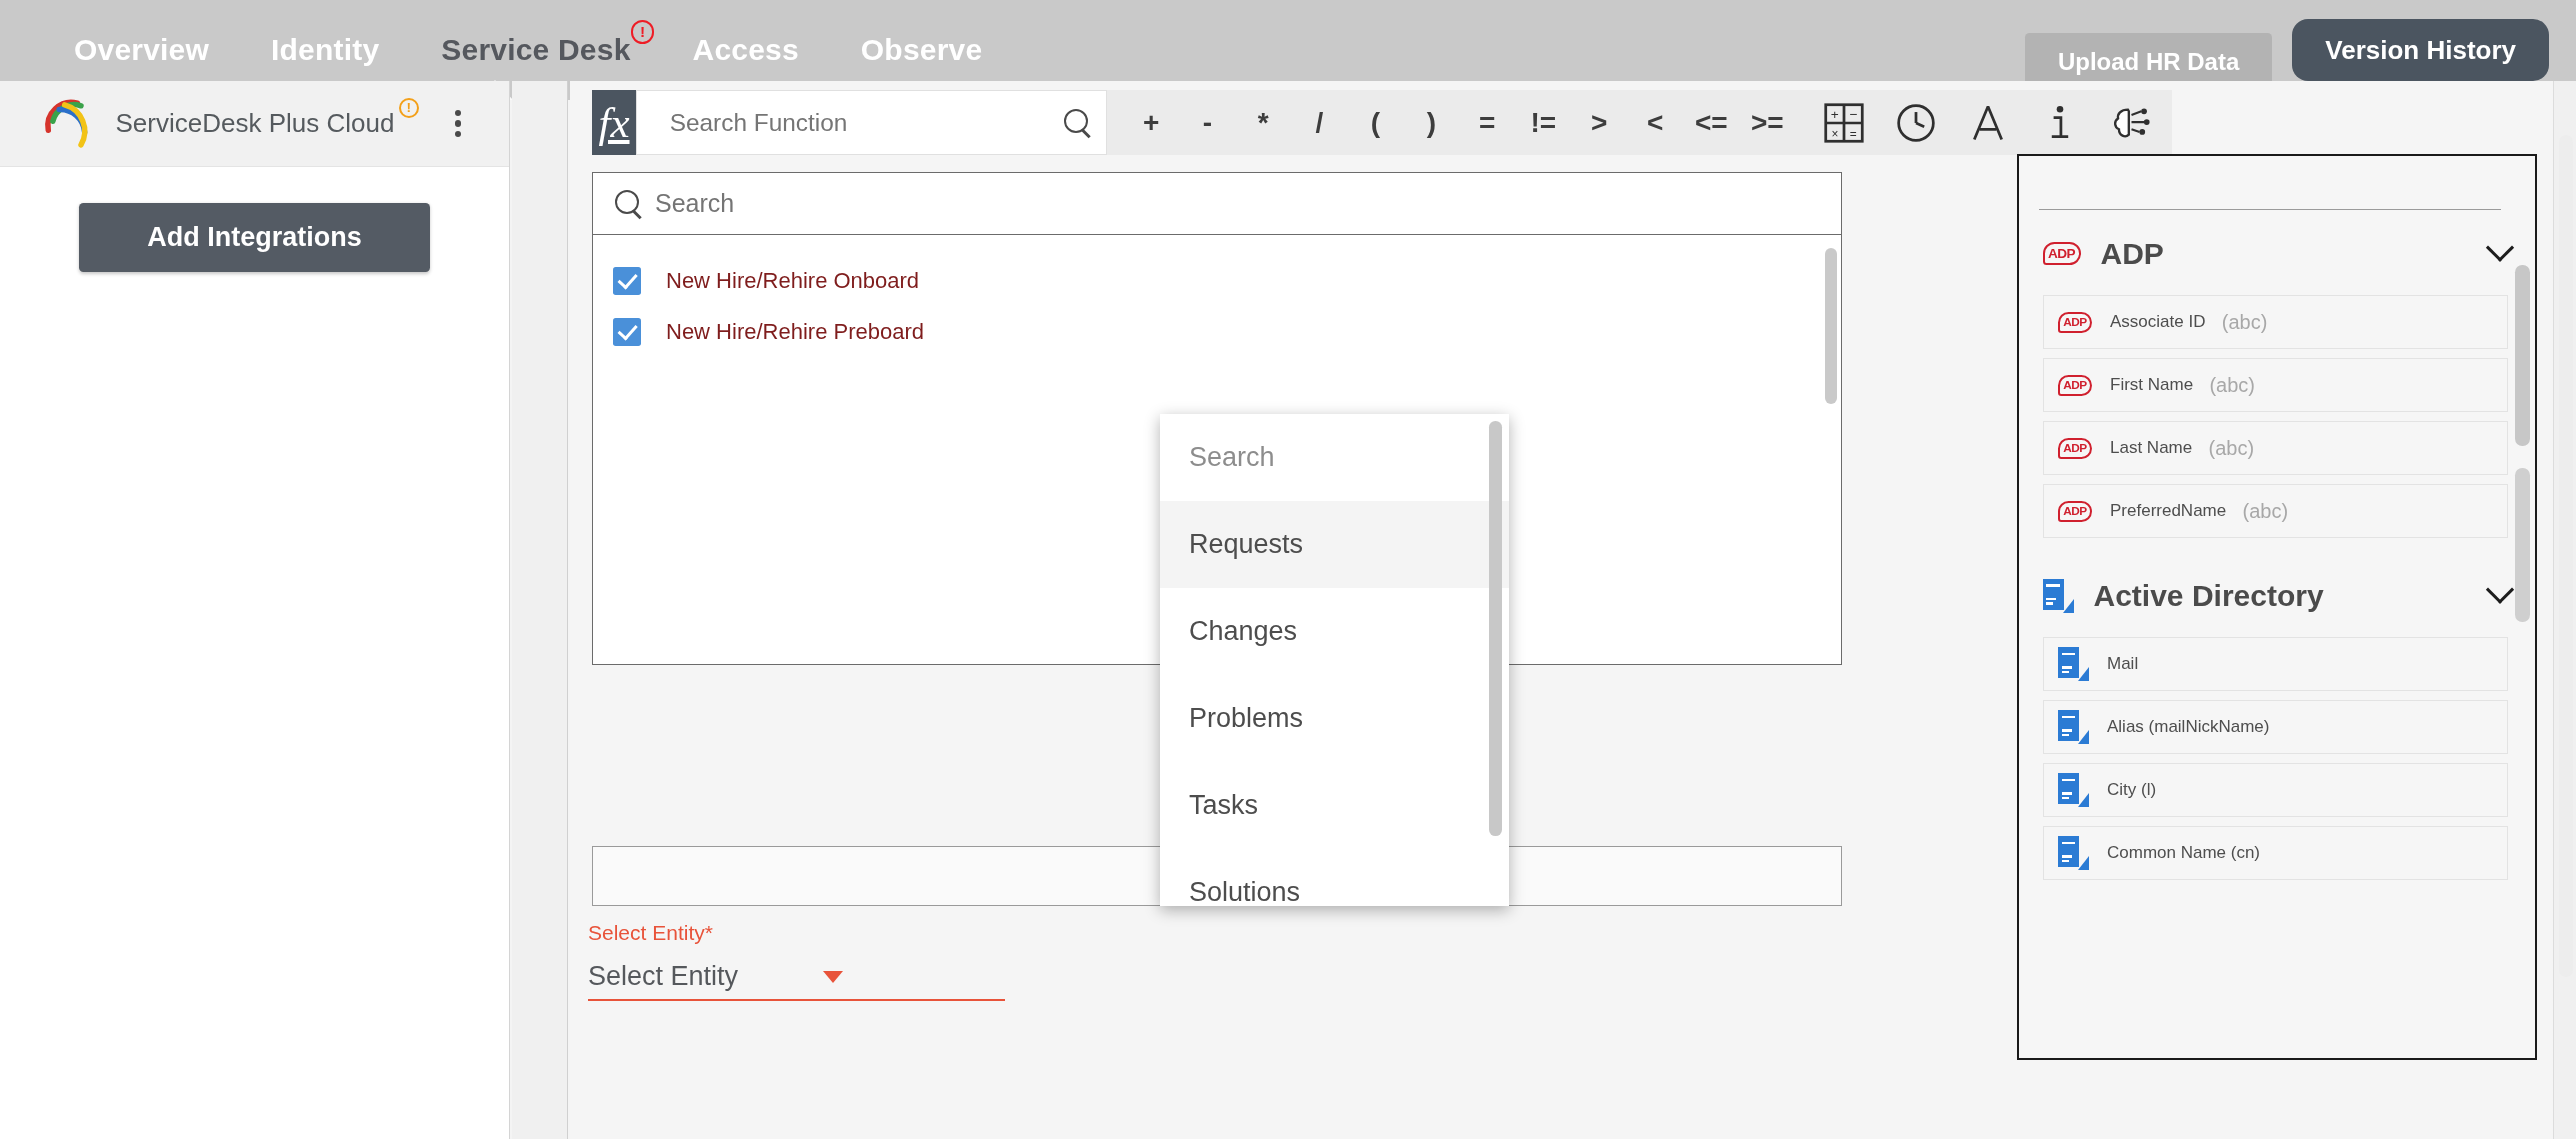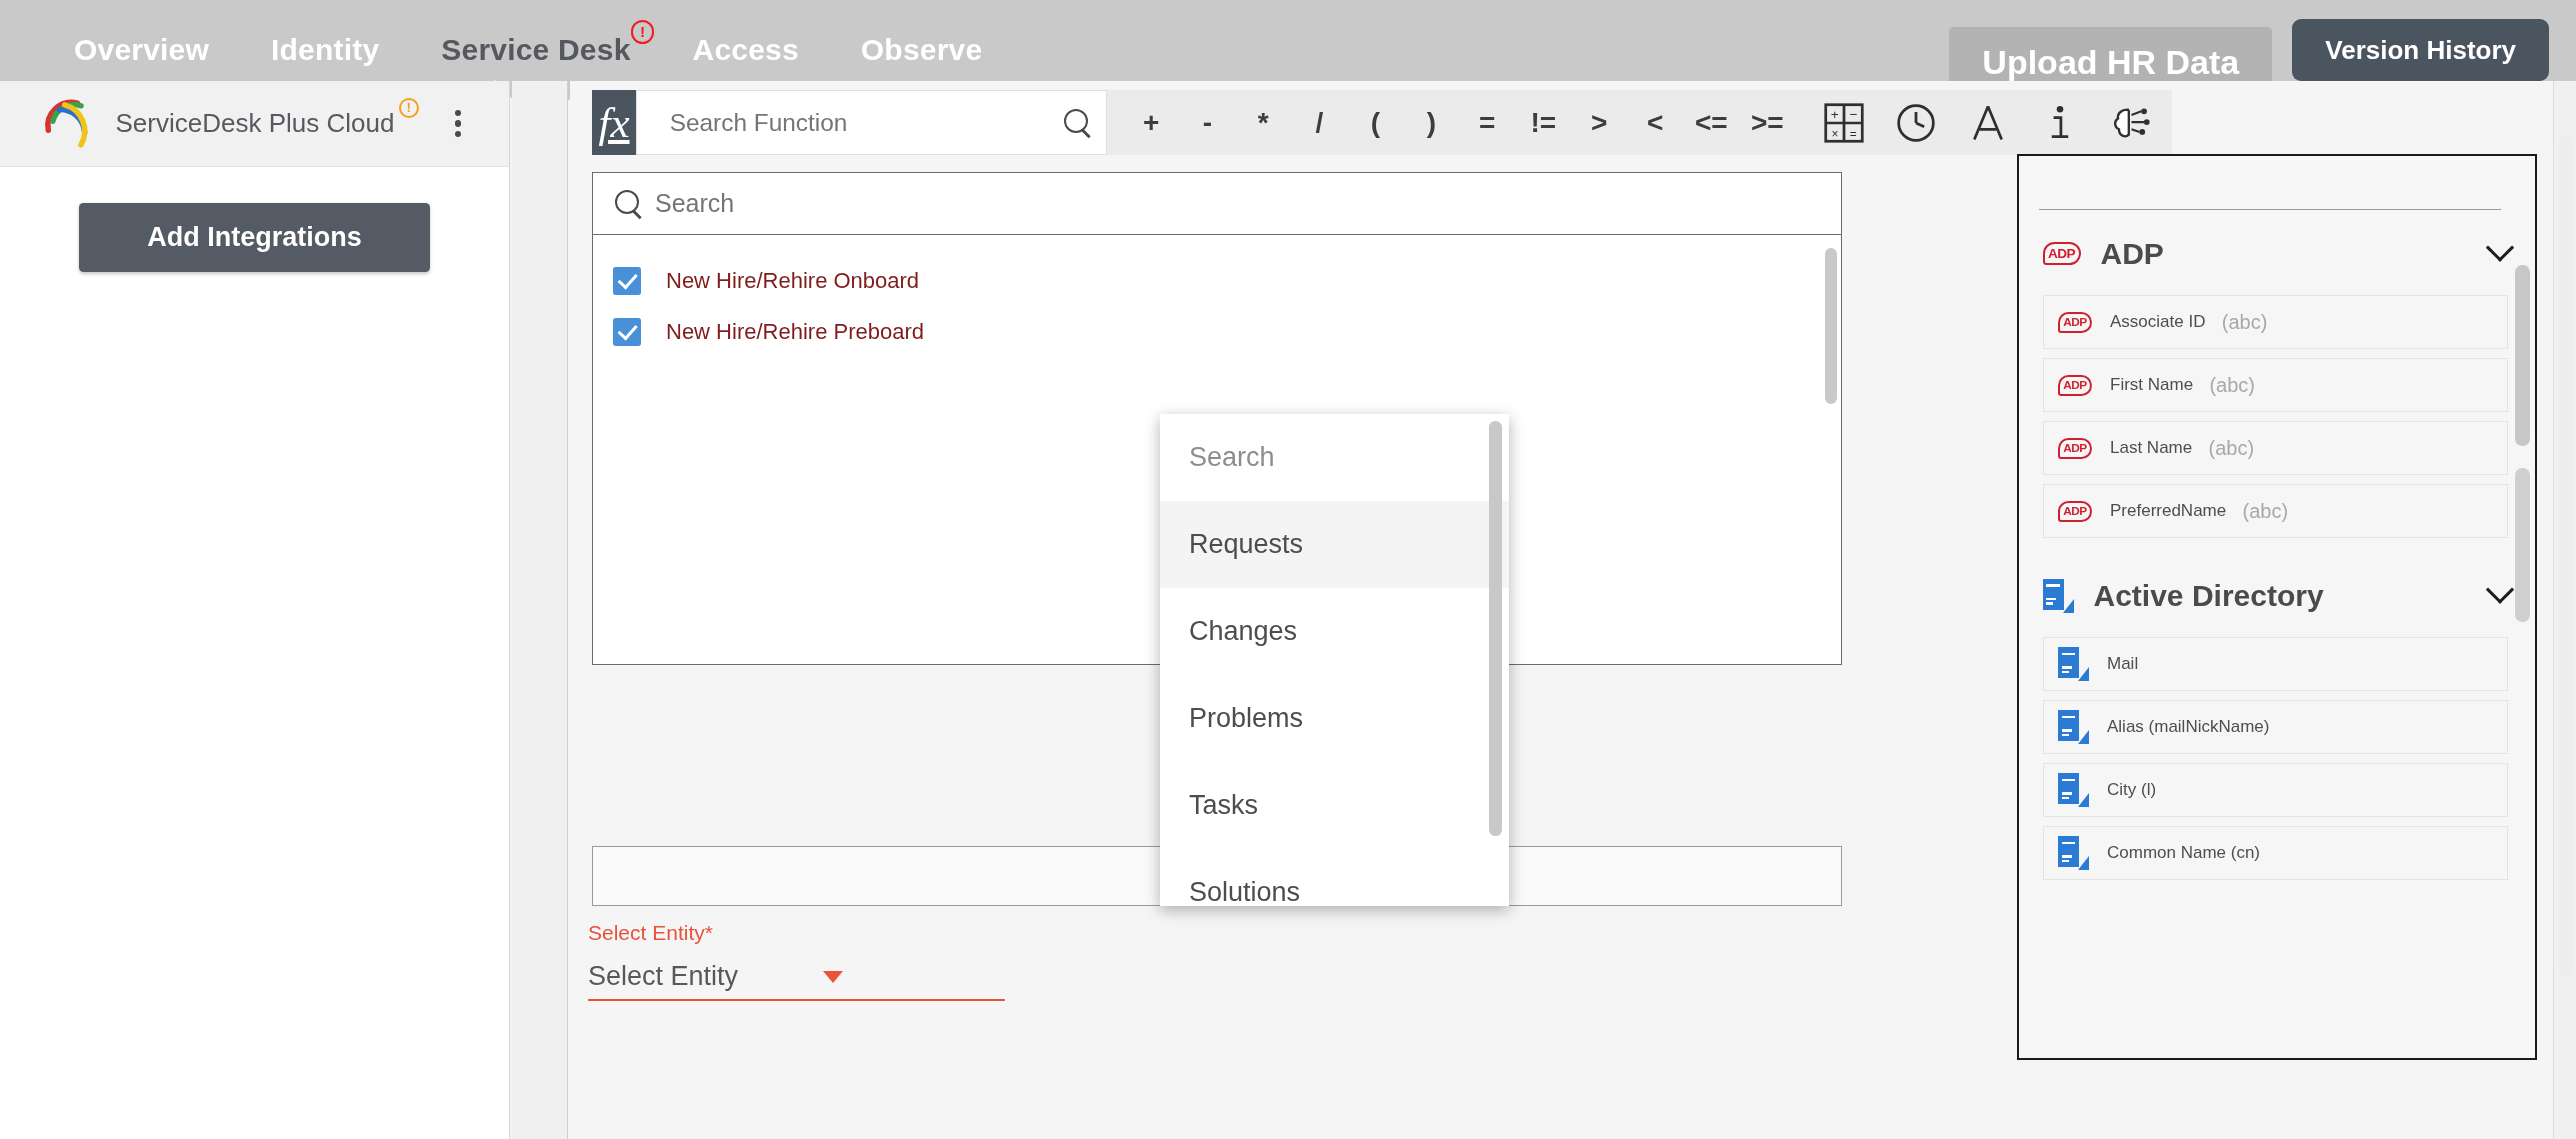--- a/index.html
+++ b/index.html
@@ -36,28 +36,28 @@
     width: 0; height: 0;
     border-left: 18px solid transparent;
     border-right: 18px solid transparent;
     border-bottom: 20px solid #fafafa;
   }
   .nav-actions {
     margin-left: auto; display: flex; align-items: center; gap: 20px; margin-right: 27px;
   }
   .btn-upload {
     background: #b3b3b3; color: #ffffff; border: none;
-    font-size: 34px; font-weight: bold;
+    font-size: 24px; font-weight: bold;
     padding: 15.4px 33px; border-radius: 4.5px; cursor: pointer;
     font-family: "Liberation Sans", sans-serif; white-space: nowrap; margin-top: 24px;
   }
   .btn-version {
     background: #4b5560; color: #ffffff; border: none;
     font-size: 26px; font-weight: bold;
-    padding: 15.4px 33px; border-radius: 9px; cursor: pointer;
+    padding: 15.4px 33px; border-radius: 16px; cursor: pointer;
     font-family: "Liberation Sans", sans-serif; white-space: nowrap;
   }
 
   
   .sidebar {
     position: absolute; top: 81px; left: 0; width: 510px; height: 1058px;
     background: #ffffff;
     border-right: 1.8px solid #d4d4d4;
   }
   .sidebar-head {

